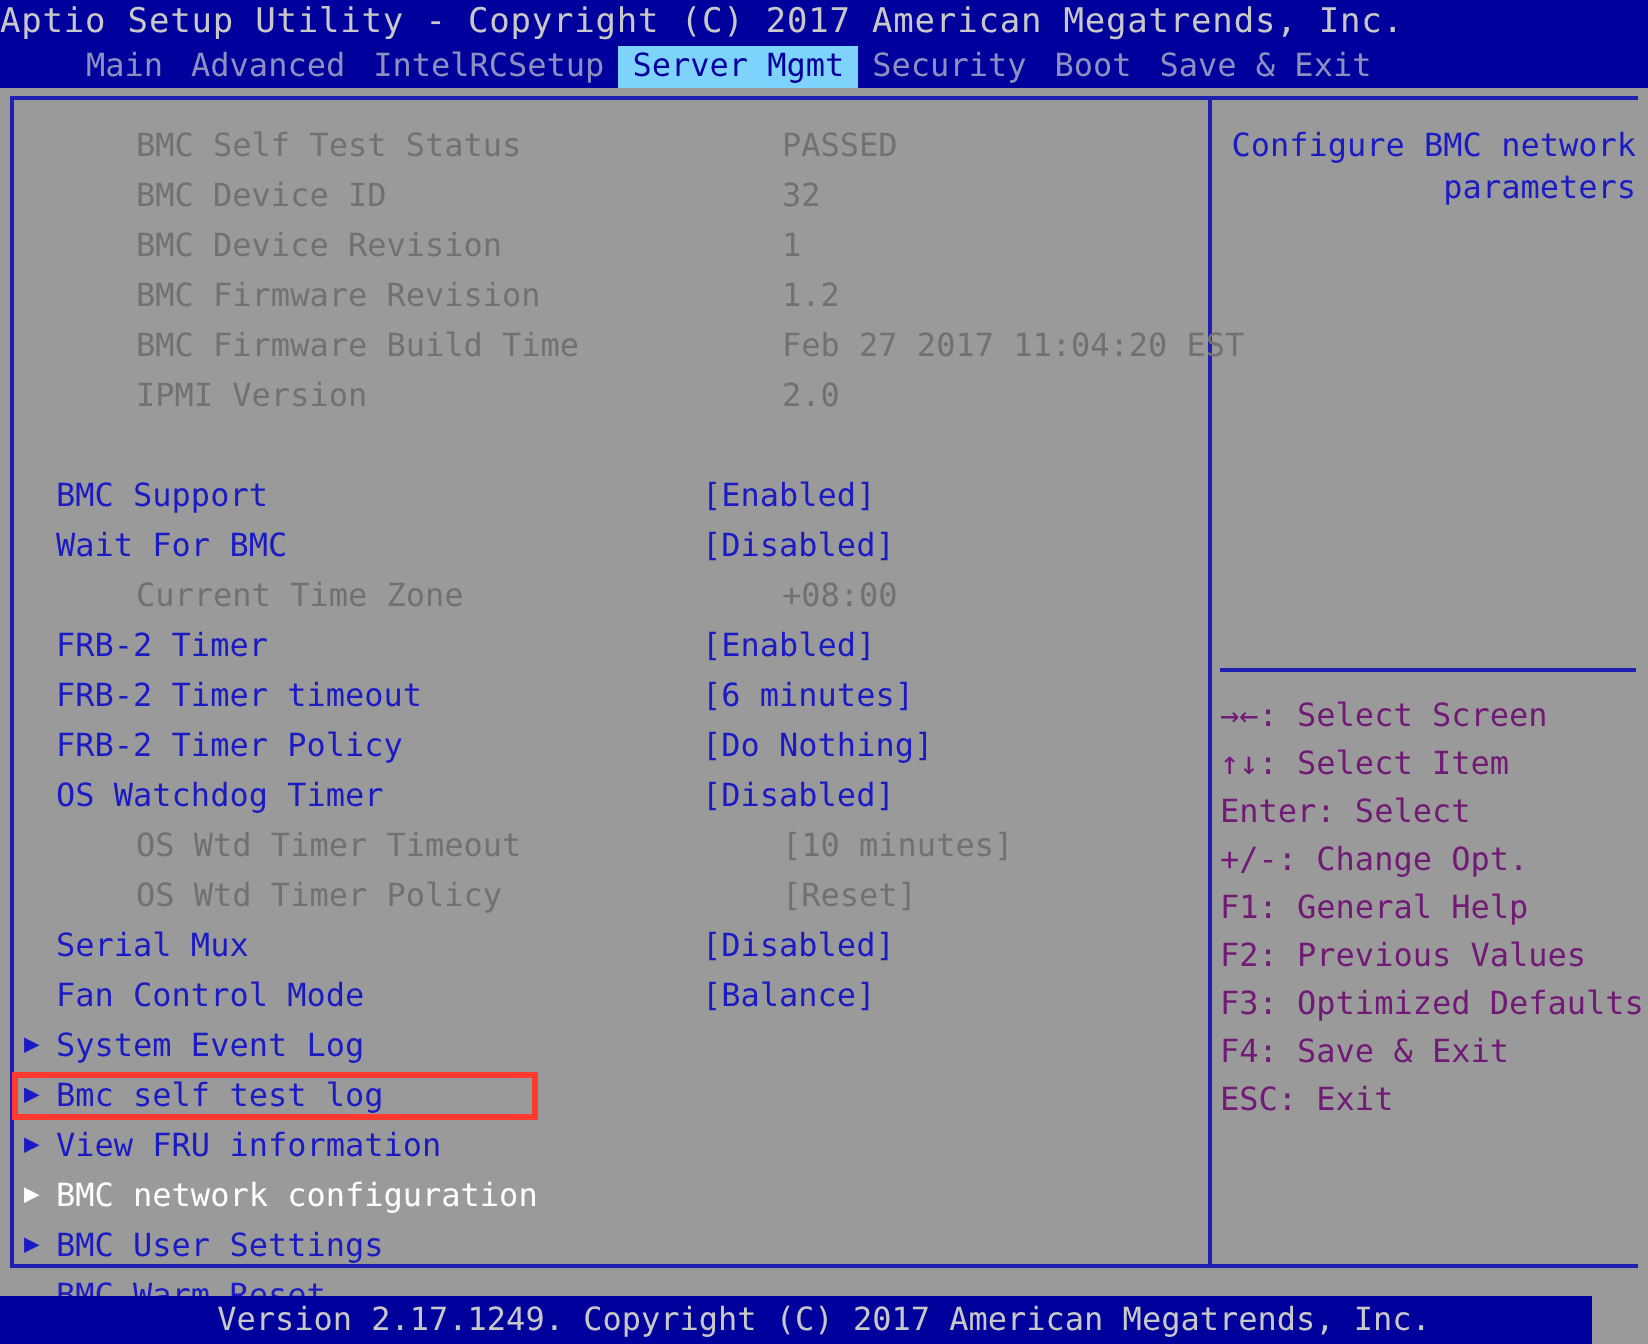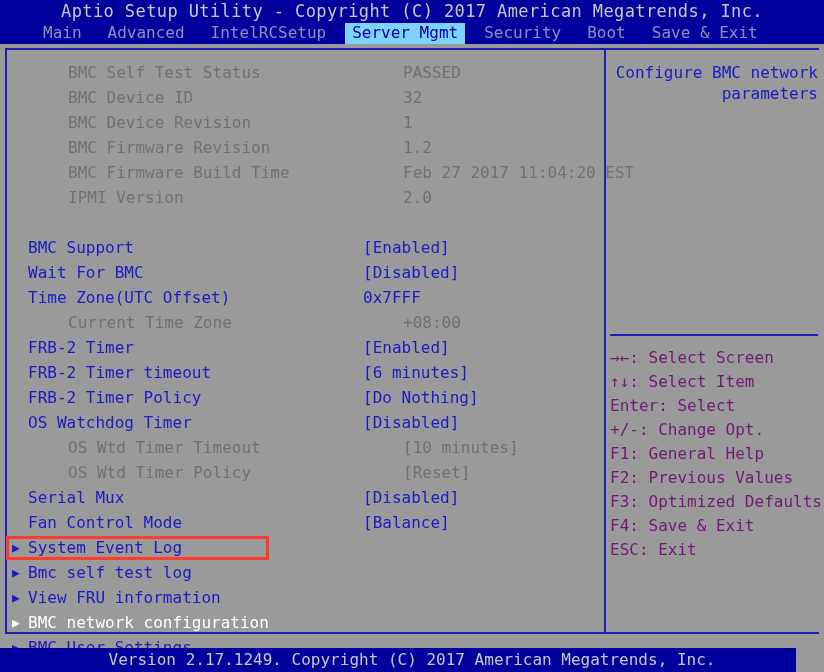--- a/index.html
+++ b/index.html
@@ -22,37 +22,36 @@
     position: absolute;
     left: 0; top: 0;
     width: 824px;
     height: 44px;
     background: #00009c;
   }
   #title-text {
     position: absolute;
     left: 0; top: 1px;
     width: 824px;
-    text-align: center;
+    text-align: left;
     color: #c8c8c8;
     font-size: 17px;
     letter-spacing: 0.4px;
     white-space: pre;
   }
 
   
   #menubar {
     position: absolute;
     left: 0; top: 23px;
     width: 824px;
     height: 21px;
     display: flex;
     padding-left: 36px;
     box-sizing: border-box;
-    gap: 12px;
   }
   .menu-item {
     color: #8f8fbf;
     font-size: 16px;
     padding: 1px 7px 2px 7px;
     white-space: pre;
     line-height: 18px;
   }
   .menu-item.active {
     background: #7dd3fc;
@@ -106,21 +105,21 @@
     font-size: 13px;
   }
   .row .label {
     position: absolute;
     left: 28px;
     top: 0;
     color: #1b1bc4;
   }
   .row .value {
     position: absolute;
-    left: 363px;
+    left: 351px;
     top: 0;
     color: #1b1bc4;
   }
   .row.dim .label,
   .row.dim .value { color: #717171; margin-left: 40px; }
   .row.selected .label { color: #ffffff; }
   .row.selected .arrow { color: #ffffff; }
   .spacer { height: 25px; }
 
   
@@ -203,21 +202,20 @@
   <div id="settings">
       <div class="row dim"><span class="label">BMC Self Test Status</span><span class="value">PASSED</span></div>
       <div class="row dim"><span class="label">BMC Device ID</span><span class="value">32</span></div>
       <div class="row dim"><span class="label">BMC Device Revision</span><span class="value">1</span></div>
       <div class="row dim"><span class="label">BMC Firmware Revision</span><span class="value">1.2</span></div>
       <div class="row dim"><span class="label">BMC Firmware Build Time</span><span class="value">Feb 27 2017 11:04:20 EST</span></div>
       <div class="row dim"><span class="label">IPMI Version</span><span class="value">2.0</span></div>
       <div class="spacer"></div>
       <div class="row"><span class="label">BMC Support</span><span class="value">[Enabled]</span></div>
       <div class="row"><span class="label">Wait For BMC</span><span class="value">[Disabled]</span></div>
-      <div class="row"><span class="label">Time Zone(UTC Offset)</span><span class="value">0x7FFF</span></div>
       <div class="row dim"><span class="label">Current Time Zone</span><span class="value">+08:00</span></div>
       <div class="row"><span class="label">FRB-2 Timer</span><span class="value">[Enabled]</span></div>
       <div class="row"><span class="label">FRB-2 Timer timeout</span><span class="value">[6 minutes]</span></div>
       <div class="row"><span class="label">FRB-2 Timer Policy</span><span class="value">[Do Nothing]</span></div>
       <div class="row"><span class="label">OS Watchdog Timer</span><span class="value">[Disabled]</span></div>
       <div class="row dim"><span class="label">OS Wtd Timer Timeout</span><span class="value">[10 minutes]</span></div>
       <div class="row dim"><span class="label">OS Wtd Timer Policy</span><span class="value">[Reset]</span></div>
       <div class="row"><span class="label">Serial Mux</span><span class="value">[Disabled]</span></div>
       <div class="row"><span class="label">Fan Control Mode</span><span class="value">[Balance]</span></div>
       <div class="row"><span class="arrow">▶</span><span class="label">System Event Log</span></div>

